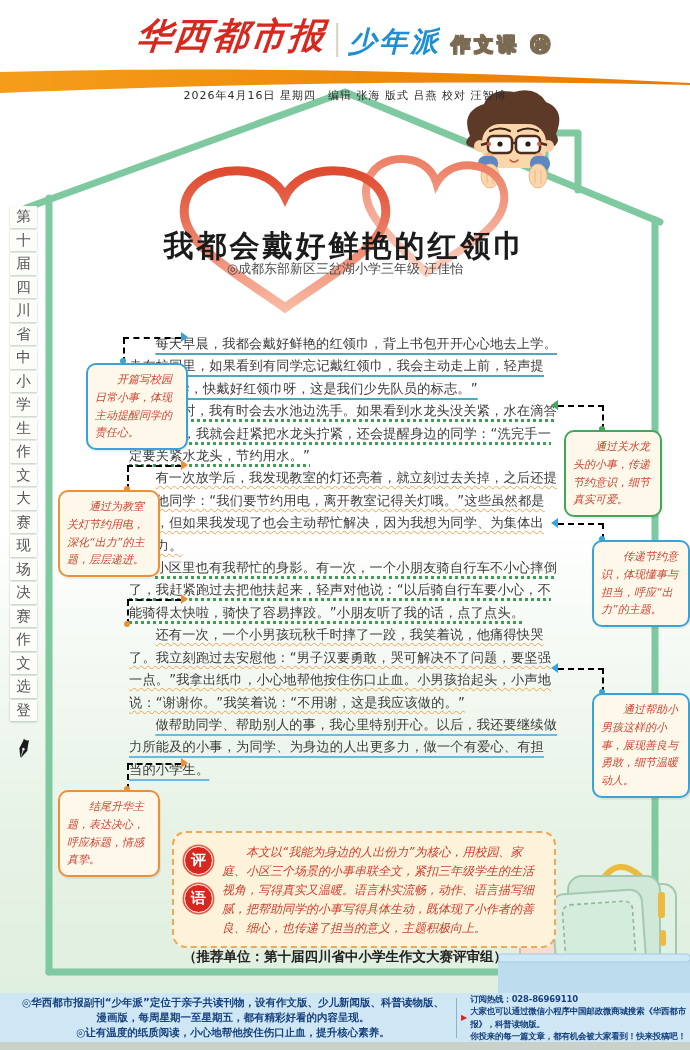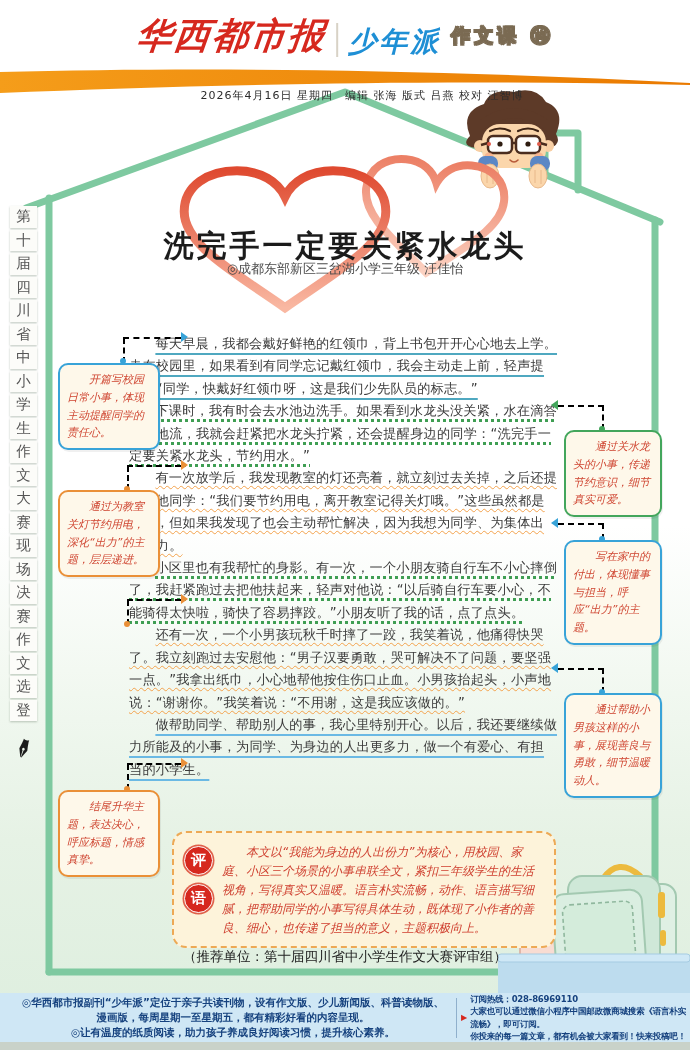--- a/index.html
+++ b/index.html
@@ -7,25 +7,25 @@
     font-family:"DejaVu Sans","Liberation Sans",sans-serif;
     background:linear-gradient(180deg,#ffffff 0%,#ffffff 50%,#f1f8f0 66%,#e6f2e5 80%,#ddeede 100%);}
   .abs{position:absolute;}
 
   
   #masthead{top:12px;left:50%;transform:translateX(-50%);display:flex;align-items:flex-end;gap:10px;z-index:3;white-space:nowrap;}
   #brand{font-family:"DejaVu Serif","Liberation Serif",serif;font-weight:bold;font-style:italic;
     color:#d6281e;font-size:36px;letter-spacing:2px;transform:skewX(-6deg);}
   #mast-divider{width:2px;height:34px;background:#d8d2c6;margin-bottom:4px;}
   #section-name{color:#1e8fd5;font-weight:900;font-style:italic;font-size:28px;letter-spacing:3px;}
-  #column-badge{font-weight:900;font-size:19px;letter-spacing:4px;color:#fff;margin-bottom:12px;
+  #column-badge{font-weight:900;font-size:19px;letter-spacing:4px;color:#fff;margin-bottom:3px;
     text-shadow:-1px -1px 0 #7a6a52,1px -1px 0 #7a6a52,-1px 1px 0 #7a6a52,1px 1px 0 #7a6a52;
     -webkit-text-stroke:1px #7a6a52;}
   #swoosh{top:66px;left:0;z-index:2;}
-  #dateline{top:88px;left:50%;transform:translateX(-50%);font-size:11px;color:#2b2b2b;letter-spacing:1px;z-index:3;white-space:nowrap;margin-left:17px;}
+  #dateline{top:88px;left:50%;transform:translateX(-50%);font-size:11px;color:#2b2b2b;letter-spacing:1px;z-index:3;white-space:nowrap;}
 
   
   #house{top:0;left:0;z-index:0;}
   #boy{top:84px;left:452px;z-index:1;}
   #desk-illo{top:842px;left:498px;z-index:1;}
 
   
   #side-banner{top:206px;left:10px;z-index:3;display:flex;flex-direction:column;}
   .bc{display:block;width:27px;height:21.5px;line-height:21.5px;margin-bottom:2px;text-align:center;
     font-size:14.5px;color:#555;font-family:"DejaVu Serif","Liberation Serif",serif;
@@ -42,21 +42,21 @@
   #essay{top:333px;left:129px;width:428px;z-index:2;}
   #essay p{margin:0;text-indent:2em;font-size:13.2px;line-height:22.4px;color:#3b3b3b;letter-spacing:.2px;}
   .u-teal {text-decoration:underline;text-decoration-color:#4fa8c0;text-decoration-thickness:2px;text-underline-offset:5px;}
   .u-blue {text-decoration:underline;text-decoration-color:#6bb9e4;text-decoration-thickness:2px;text-underline-offset:5px;}
   .u-gdot {text-decoration:underline dotted #3f9e53;text-decoration-thickness:2.6px;text-underline-offset:4px;}
   .u-owav {text-decoration:underline wavy #f3a24c;text-decoration-thickness:1.4px;text-underline-offset:3px;}
 
   
   .ann{z-index:3;border-radius:10px;background:#fef8ea;padding:6px 7px;font-size:11px;line-height:1.62;
     color:#cf4632;font-style:italic;text-indent:2em;box-shadow:1px 2px 0 rgba(0,0,0,.06);}
-  .ab-blue{border:2.5px solid #38a3d8;}
+  .ab-blue{border:2.5px solid #38a3d8;margin-left:28px;}
   .ab-orange{border:2.5px solid #ea9038;}
   .ab-green{border:2.5px solid #43a65c;}
   .vseg{z-index:2;width:0;}
   .hseg{z-index:2;height:0;}
   .c-teal{border-color:#38a3d8;}
   .c-orange{border-color:#ea9038;}
   .c-green{border-color:#43a65c;}
   .c-blue{border-color:#38a3d8;}
   .vseg{border-left:2px dashed;}
   .hseg{border-top:2px dashed;}
@@ -71,21 +71,21 @@
   .arr-l.c-blue{border-right:7px solid #38a3d8;}
 
   
   #review{top:831px;left:172px;width:384px;z-index:2;display:flex;gap:9px;box-sizing:border-box;
     background:#fdf3da;border:2.5px dashed #eda955;border-radius:14px;padding:10px 12px 8px 10px;}
   #review-badges{width:29px;flex:0 0 29px;display:flex;flex-direction:column;align-items:center;gap:9px;padding-top:3px;}
   .rbadge{width:27px;height:27px;border-radius:50%;background:#d6281e;color:#fff;font-size:15px;font-weight:bold;
     line-height:27px;text-align:center;border:1.5px solid #fff;box-shadow:0 0 0 1.5px #e0604a;}
   #review-text{flex:1;font-size:12px;line-height:19px;color:#cf4030;font-style:italic;text-indent:2em;}
 
-  #recommendation{top:948px;left:0;width:690px;text-align:center;z-index:2;font-size:13.5px;font-weight:normal;color:#222;}
+  #recommendation{top:948px;left:0;width:690px;text-align:center;z-index:2;font-size:13.5px;font-weight:bold;color:#222;}
 
   
   #footer{top:993px;left:0;width:690px;height:49px;background:#cfe7f5;z-index:4;display:flex;align-items:center;box-sizing:border-box;}
   #footer-left{width:430px;margin-left:18px;text-align:center;font-size:10.5px;line-height:1.45;color:#15417e;font-weight:600;}
   #footer-divider{height:40px;border-left:1px solid #8fb0cc;margin:0 4px 0 8px;}
   #footer-arrow{color:#d6281e;font-size:8px;margin-right:3px;}
   #footer-right{flex:1;font-size:8.5px;line-height:1.45;color:#15417e;font-weight:600;padding-right:4px;letter-spacing:-.2px;}
   #bottom-strip{top:1042px;left:0;width:690px;height:8px;background:#c9d2c9;z-index:4;}
 </style>
 </head>
@@ -183,21 +183,21 @@
           <stop offset="1" stop-color="#fcd2c2"></stop>
       </linearGradient>
     </defs>
     <g transform="translate(200,2) scale(1.65,1.5) rotate(6 50 45)">
       <path d="M50,82 C28,62 8,48 8,30 C8,16 18,8 30,8 C40,8 47,14 50,22 C53,14 60,8 70,8 C82,8 92,16 92,30 C92,48 72,62 50,82 Z" fill="none" stroke="url(#hg2)" stroke-width="8" vector-effect="non-scaling-stroke"></path>
     </g>
     <g transform="translate(15,8) scale(2.4,1.85)">
       <path d="M50,82 C28,62 8,48 8,30 C8,16 18,8 30,8 C40,8 47,14 50,22 C53,14 60,8 70,8 C82,8 92,16 92,30 C92,48 72,62 50,82 Z" fill="none" stroke="url(#hg1)" stroke-width="9" vector-effect="non-scaling-stroke"></path>
     </g>
   </svg>
-  <div id="essay-title" class="abs">洗完手一定要关紧水龙头</div>
+  <div id="essay-title" class="abs">我都会戴好鲜艳的红领巾</div>
   <div id="byline" class="abs">◎成都东部新区三岔湖小学三年级 汪佳怡</div>
 
   <div id="essay" class="abs">
     <p class="u-teal">每天早晨，我都会戴好鲜艳的红领巾，背上书包开开心心地去上学。走在校园里，如果看到有同学忘记戴红领巾，我会主动走上前，轻声提醒：“同学，快戴好红领巾呀，这是我们少先队员的标志。”</p>
     <p class="u-gdot">下课时，我有时会去水池边洗手。如果看到水龙头没关紧，水在滴答滴答地流，我就会赶紧把水龙头拧紧，还会提醒身边的同学：“洗完手一定要关紧水龙头，节约用水。”</p>
     <p class="u-owav">有一次放学后，我发现教室的灯还亮着，就立刻过去关掉，之后还提醒其他同学：“我们要节约用电，离开教室记得关灯哦。”这些虽然都是小事，但如果我发现了也会主动帮忙解决，因为我想为同学、为集体出一份力。</p>
     <p class="u-gdot">小区里也有我帮忙的身影。有一次，一个小朋友骑自行车不小心摔倒了，我赶紧跑过去把他扶起来，轻声对他说：“以后骑自行车要小心，不能骑得太快啦，骑快了容易摔跤。”小朋友听了我的话，点了点头。</p>
     <p class="u-owav">还有一次，一个小男孩玩秋千时摔了一跤，我笑着说，他痛得快哭了。我立刻跑过去安慰他：“男子汉要勇敢，哭可解决不了问题，要坚强一点。”我拿出纸巾，小心地帮他按住伤口止血。小男孩抬起头，小声地说：“谢谢你。”我笑着说：“不用谢，这是我应该做的。”</p>
     <p class="u-blue">做帮助同学、帮助别人的事，我心里特别开心。以后，我还要继续做力所能及的小事，为同学、为身边的人出更多力，做一个有爱心、有担当的小学生。</p>
   </div>
@@ -234,21 +234,21 @@
 
   <div class="abs hseg c-blue" style="left:558px;top:668px;width:46px;"></div>
   <div class="abs vseg c-blue" style="left:602px;top:668px;height:25px;"></div>
   <div class="abs dot  c-blue" style="left:599px;top:689px;"></div>
   <div class="abs arr arr-l c-blue" style="left:546px;top:663px;"></div>
 
   <div class="abs ann ab-blue" style="left:58px;top:363px;width:84px;">开篇写校园日常小事，体现主动提醒同学的责任心。</div>
   <div class="abs ann ab-orange" style="left:58px;top:490px;width:84px;">通过为教室关灯节约用电，深化“出力”的主题，层层递进。</div>
   <div class="abs ann ab-orange" style="left:58px;top:790px;width:84px;">结尾升华主题，表达决心，呼应标题，情感真挚。</div>
   <div class="abs ann ab-green" style="left:564px;top:430px;width:80px;">通过关水龙头的小事，传递节约意识，细节真实可爱。</div>
-  <div class="abs ann ab-blue" style="left:564px;top:540px;width:80px;">写在家中的付出，体现懂事与担当，呼应“出力”的主题。</div>
+  <div class="abs ann ab-blue" style="left:564px;top:540px;width:80px;">传递节约意识，体现懂事与担当，呼应“出力”的主题。</div>
   <div class="abs ann ab-blue" style="left:564px;top:693px;width:80px;">通过帮助小男孩这样的小事，展现善良与勇敢，细节温暖动人。</div>
 
   <div id="review" class="abs">
     <div id="review-badges">
       <div class="rbadge">评</div>
       <div class="rbadge">语</div>
     </div>
     <div id="review-text">本文以“我能为身边的人出份力”为核心，用校园、家庭、小区三个场景的小事串联全文，紧扣三年级学生的生活视角，写得真实又温暖。语言朴实流畅，动作、语言描写细腻，把帮助同学的小事写得具体生动，既体现了小作者的善良、细心，也传递了担当的意义，主题积极向上。</div>
   </div>
 
@@ -274,25 +274,25 @@
       <rect x="56" y="50" width="90" height="82" rx="12" fill="#daeee1" stroke="#a3c9b1" stroke-width="2"></rect>
       <rect x="66" y="61" width="70" height="60" rx="8" fill="#d4ecdb" stroke="#90b89e" stroke-width="1.6" stroke-dasharray="4 3"></rect>
     </g>
     <rect x="0" y="118" width="192" height="42" fill="#bddcee"></rect>
     <rect x="0" y="112" width="192" height="8" rx="3" fill="#cfe8f6" stroke="#a5cbe2" stroke-width="1"></rect>
   </svg>
 
   <div id="footer" class="abs">
     <div id="footer-left">
       <div>◎华西都市报副刊“少年派”定位于亲子共读刊物，设有作文版、少儿新闻版、科普读物版、漫画版，每周星期一至星期五，都有精彩好看的内容呈现。</div>
-      <div>◎让有温度的纸质阅读，助力孩子养成良好阅读习惯，提升核心素养。</div>
+      <div>◎让有温度的纸质阅读，小心地帮他按住伤口止血，提升核心素养。</div>
     </div>
     <div id="footer-divider"></div>
     <span id="footer-arrow">▶</span>
     <div id="footer-right">
       <div>订阅热线：028-86969110</div>
-      <div>大家也可以通过微信小程序中国邮政微商城搜索《语言朴实流畅》，即可订阅。</div>
+      <div>大家也可以通过微信小程序中国邮政微商城搜索《华西都市报》，科普读物版。</div>
       <div>你投来的每一篇文章，都有机会被大家看到！快来投稿吧！</div>
     </div>
   </div>
   <div id="bottom-strip" class="abs"></div>
 
 </div>
 
 </body></html>

